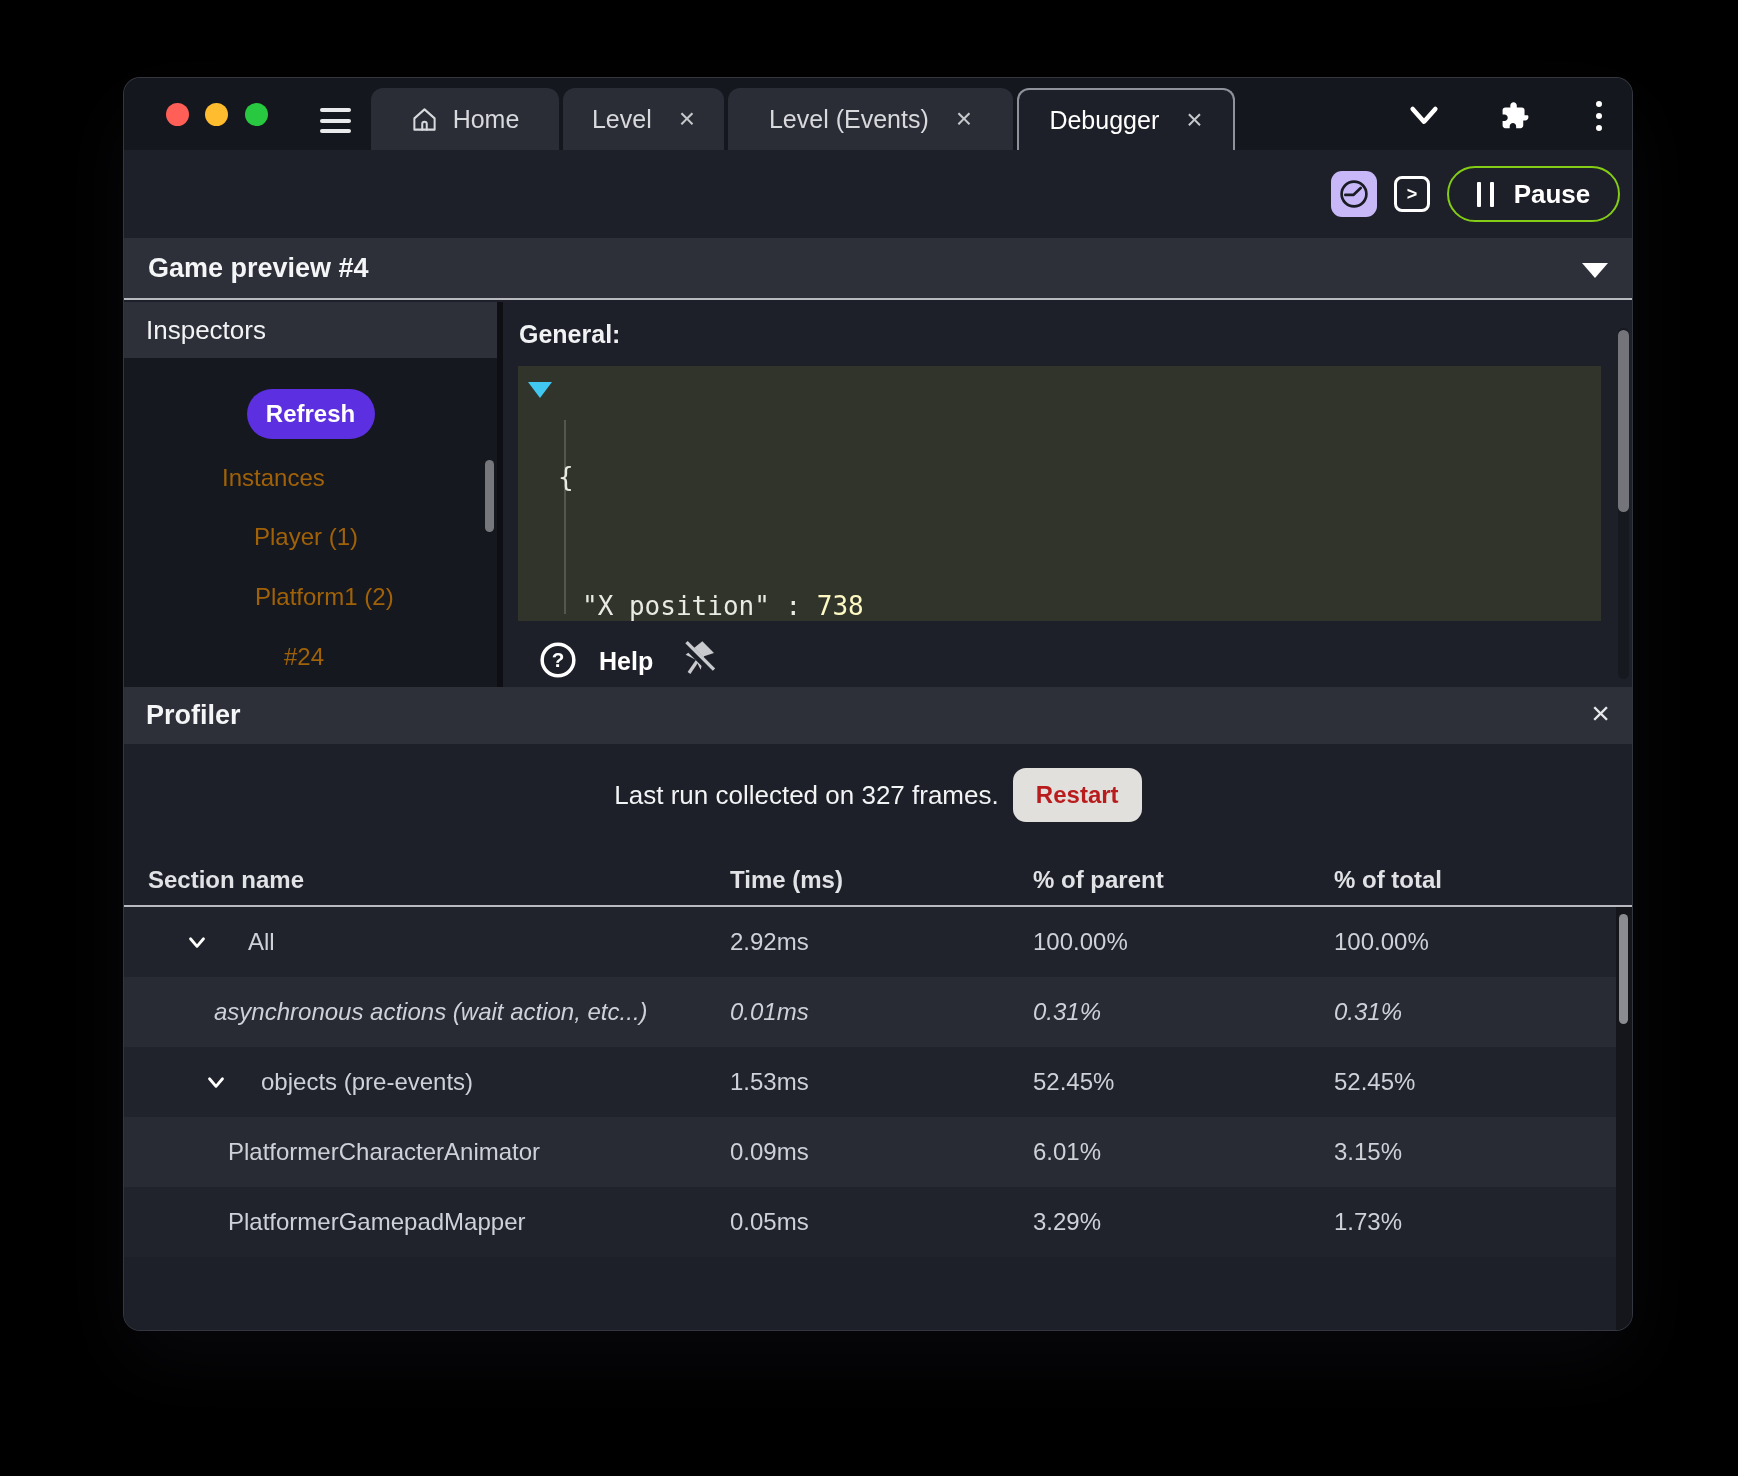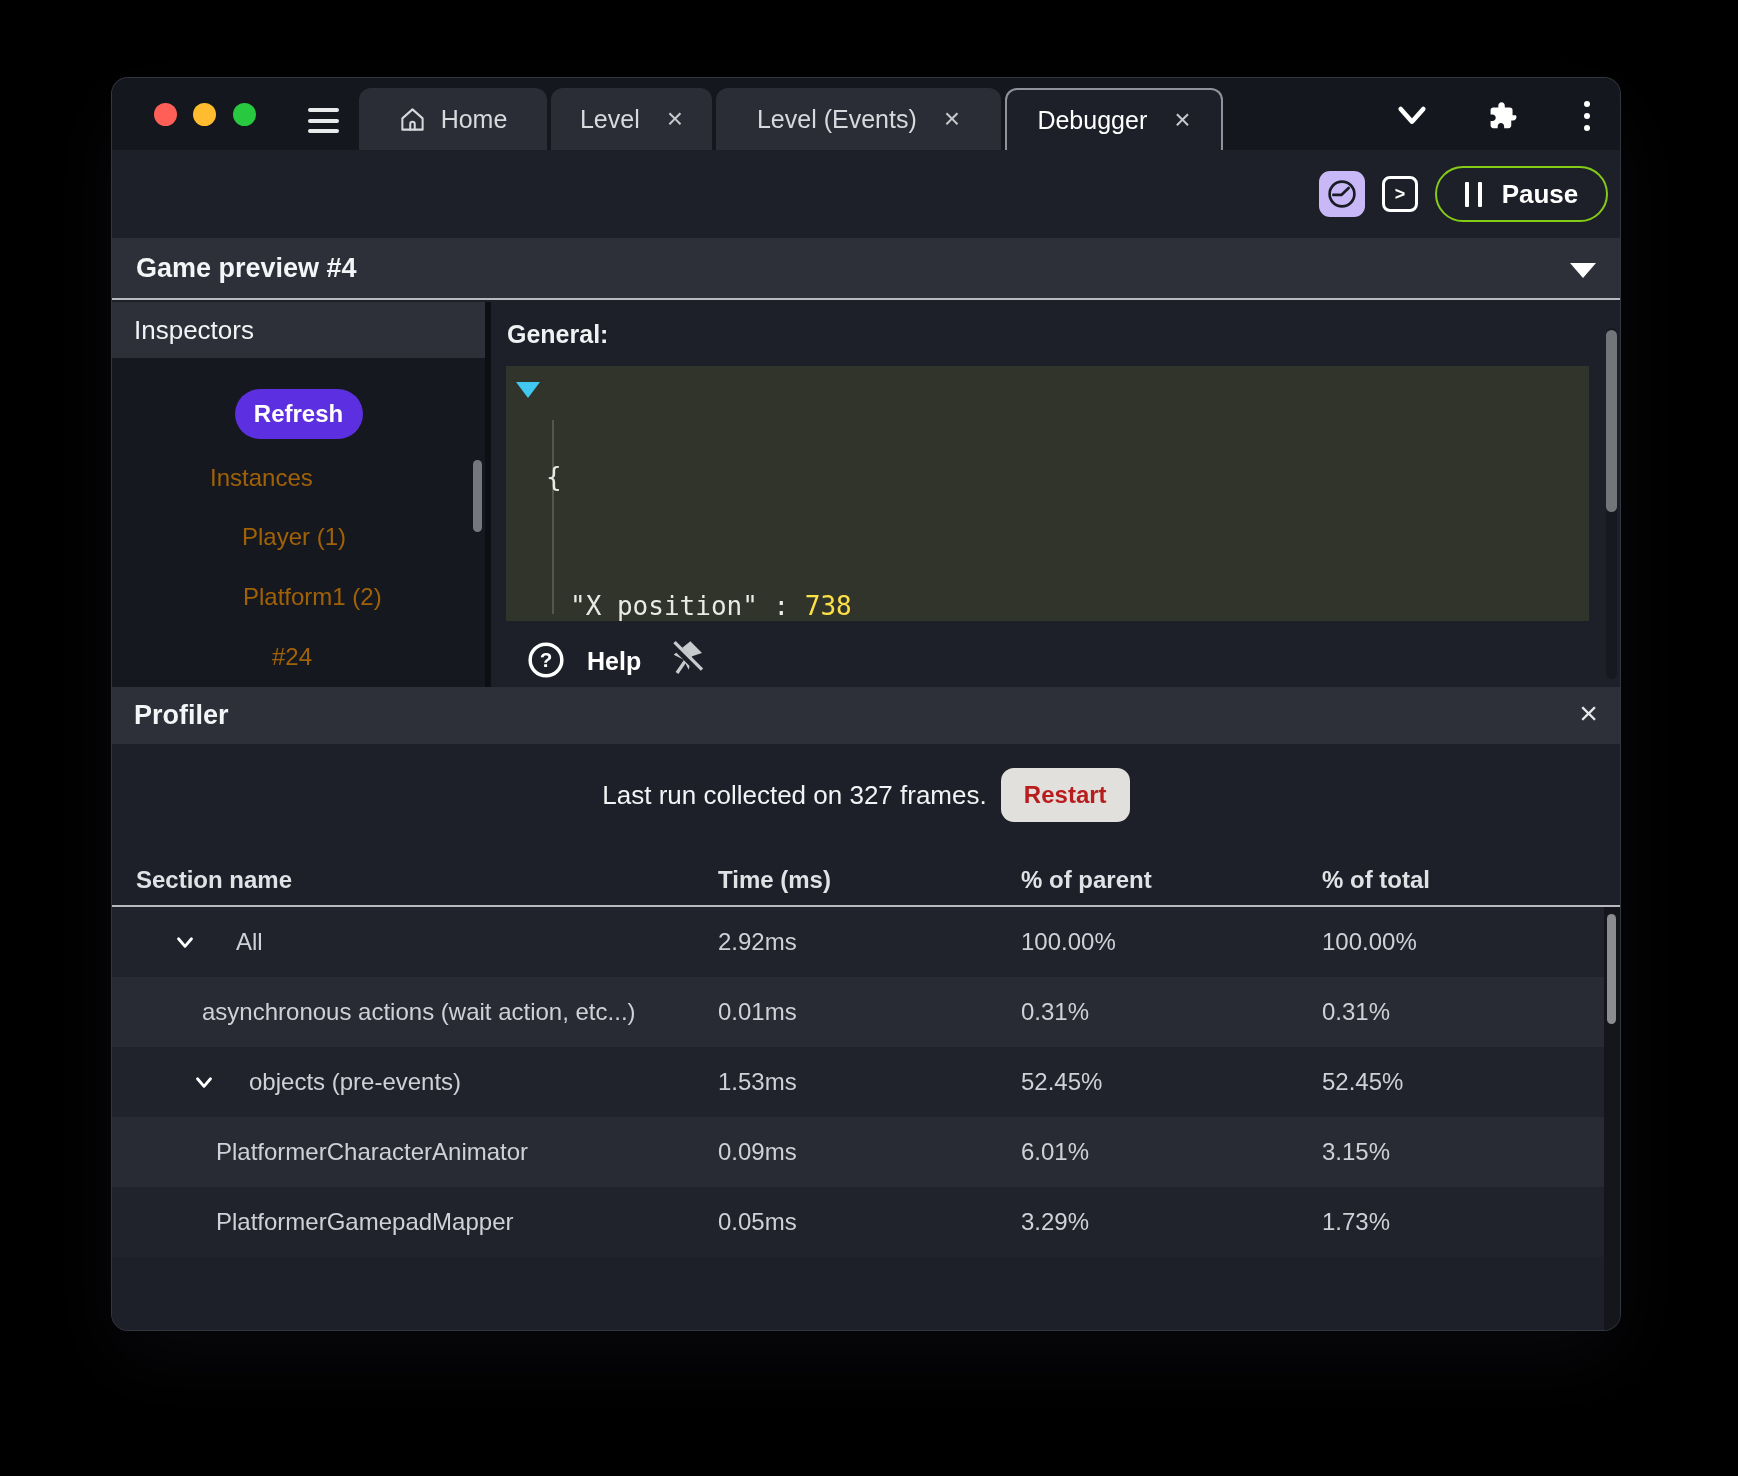--- a/index.html
+++ b/index.html
@@ -1,18 +1,18 @@
 <!DOCTYPE html>
 <html><head>
 <meta charset="utf-8">
 <style>
   * { margin:0; padding:0; box-sizing:border-box; }
   html,body { width:1738px; height:1476px; background:#000; font-family:"Liberation Sans", sans-serif; overflow:hidden; }
 
-  .window { position:absolute; left:112px; top:78px; width:1508px; height:1252px;
+  .window { position:absolute; left:124px; top:78px; width:1508px; height:1252px;
             background:#1d2028; border-radius:16px; overflow:hidden;
             box-shadow:0 0 0 1px #34373f, 0 30px 80px rgba(10,10,14,.95); }
 
   
   .titlebar { position:absolute; left:0; top:0; right:0; height:72px; background:#15171e; }
   .light { position:absolute; top:25px; width:23px; height:23px; border-radius:50%; }
   .light.close { left:42px; } .light.min { left:81px; } .light.zoom { left:121px; }
   .hamburger { position:absolute; left:196px; top:30px; width:31px; height:25px;
                display:flex; flex-direction:column; justify-content:space-between; cursor:pointer; }
   .hamburger span { display:block; height:4px; border-radius:2px; background:#e9eaec; }
@@ -70,21 +70,21 @@
   .right-panel { position:absolute; left:379px; top:0; right:0; height:100%; }
   .general-title { position:absolute; left:16px; top:18px; font-size:25px; font-weight:600; color:#f0f1f3; }
   .codebox { position:absolute; left:15px; top:64px; width:1083px; height:255px; background:#31342a; overflow:hidden; }
   .code-expander { position:absolute; left:10px; top:16px; width:0; height:0;
                    border-left:12px solid transparent; border-right:12px solid transparent; border-top:16px solid #41c8f0; }
   .code-guide { position:absolute; left:46px; top:54px; width:2px; height:194px; background:#54574b; }
   .code-content { position:absolute; left:0; top:4px; font-family:"DejaVu Sans Mono", monospace;
                   font-size:26px; line-height:43px; color:#e9eae4; white-space:pre; }
   .codeline.brace { padding-left:40px; }
   .codeline.entry { padding-left:64px; }
-  .code-value { color:#fde047;margin-top:37px; }
+  .code-value { color:#fef9c3;margin-top:37px; }
 
   .panel-scroll-track { position:absolute; right:3px; top:26px; bottom:8px; width:11px; background:#171920; border-radius:6px; }
   .panel-scroll-thumb { position:absolute; right:3px; top:28px; width:11px; height:182px; background:#73757b; border-radius:6px; }
 
   .help-icon { position:absolute; left:36px; top:339px; width:38px; height:38px; }
   .help-label { position:absolute; left:96px; top:345px; font-size:25px; font-weight:bold; color:#fff; }
   .pin-icon { position:absolute; left:176px; top:334px; width:40px; height:44px; }
 
   
   .profiler-header { position:absolute; top:609px; left:0; right:0; height:57px; background:#2d3039;
@@ -97,21 +97,21 @@
                 display:flex; justify-content:center; align-items:center; gap:14px; }
   .status-text { font-size:26px; color:#f2f3f5; }
   .restart-btn { width:129px; height:54px; border-radius:13px; background:#e2e0dd; color:#b91c1c;
                  font-size:24px; font-weight:bold; display:flex; align-items:center; justify-content:center; }
 
   .col-label { position:absolute; top:118px; font-size:24px; font-weight:bold; color:#e0e2e6; }
   .cl-0 { left:24px; } .cl-1 { left:606px; } .cl-2 { left:909px; } .cl-3 { left:1210px; }
   .table-divider { position:absolute; top:157px; left:0; right:0; height:2px; background:#b9bac0; }
 
   .prow { position:absolute; left:0; right:0; height:70px; }
-  .pr-0 { top:159px; } .pr-1 { top:229px; } .pr-2 { top:299px; }
+  .pr-0 { top:159px; } .pr-1 { top:229px;font-style:italic; } .pr-2 { top:299px; }
   .pr-3 { top:369px; } .pr-4 { top:439px; } .pr-5 { top:509px; height:73px; }
   .shade-dark  { background:#20232c; }
   .shade-light { background:#282b34; }
   .cell { position:absolute; top:50%; transform:translateY(-50%); font-size:24px; color:#ced1d7; white-space:nowrap; }
   .c-time { left:606px; } .c-parent { left:909px; } .c-total { left:1210px; }
   .n-all { left:124px; } .n-async { left:90px; } .n-objects { left:137px; } .n-sub { left:104px; }
   .row-chevron { position:absolute; top:50%; transform:translateY(-50%); width:26px; height:26px; color:#fff; }
   .rc-all { left:60px; } .rc-objects { left:79px; }
 
   .table-scroll-track { position:absolute; right:0; top:159px; bottom:0; width:16px; background:#14161c; }

